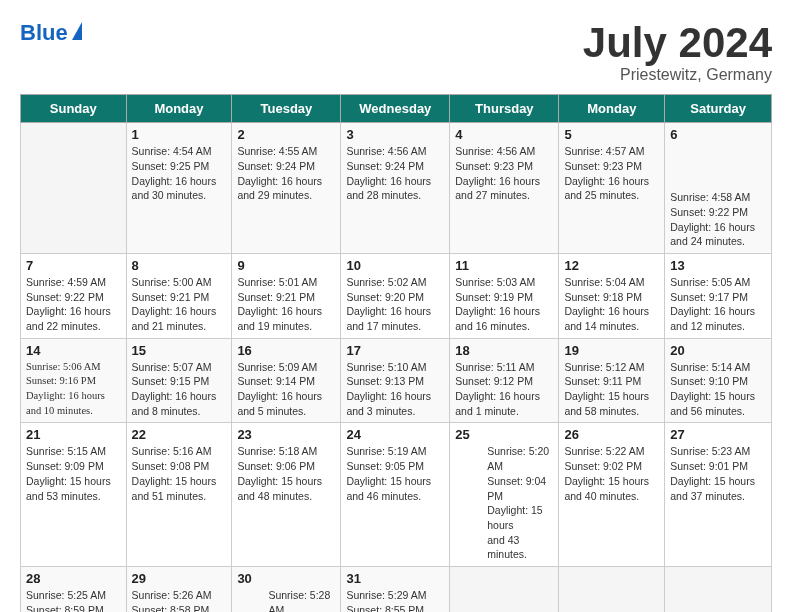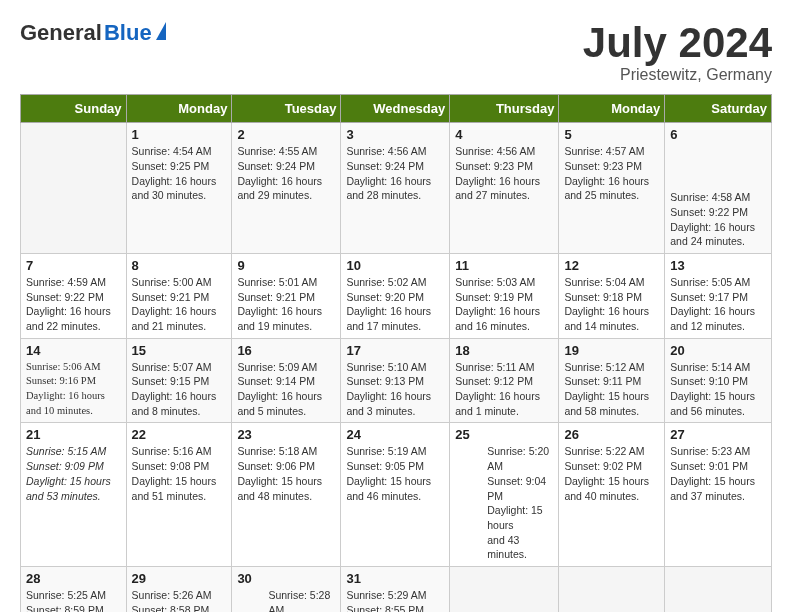--- a/index.html
+++ b/index.html
@@ -57,24 +57,24 @@
     .title-location {
       font-size: 16px;
       color: #555;
     }
     table {
       width: 100%;
       border-collapse: collapse;
       font-size: 11px;
     }
     thead tr th {
-      background-color: #4d7c0f;
+      background-color: #0f766e;
       color: #fff;
       padding: 6px 4px;
-      text-align: right;
+      text-align: center;
       font-size: 13px;
       font-weight: bold;
       border: 1px solid #aaa;
     }
     tbody tr td {
       border: 1px solid #ccc;
       padding: 4px 5px;
       vertical-align: top;
       width: 113px;
       min-height: 70px;
@@ -100,21 +100,20 @@
     td.empty {
       background: #f5f5f5;
     }
   </style>
 </head>
 <body>
 
 <div class="header">
   <div class="logo">
     <div class="logo-text">
-      <span class="logo-general">General</span>
       <span class="logo-blue">Blue</span>
       <div class="logo-arrow"></div>
     </div>
   </div>
   <div class="title-block">
     <div class="title-month">July 2024</div>
     <div class="title-location">Priestewitz, Germany</div>
   </div>
 </div>
 
@@ -274,21 +273,21 @@
           <span class="day-num">20</span>
           <div class="day-info" style="white-space: pre-line;">Sunrise: 5:14 AM
 Sunset: 9:10 PM
 Daylight: 15 hours
 and 56 minutes.</div>
         </td>
       </tr>
       <tr>
         <td>
           <span class="day-num">21</span>
-          <div class="day-info" style="white-space: pre-line; font-style: italic;">Sunrise: 5:15 AM
+          <div class="day-info" style="white-space: pre-line;">Sunrise: 5:15 AM
 Sunset: 9:09 PM
 Daylight: 15 hours
 and 53 minutes.</div>
         </td>
         <td>
           <span class="day-num">22</span>
           <div class="day-info" style="white-space: pre-line;">Sunrise: 5:16 AM
 Sunset: 9:08 PM
 Daylight: 15 hours
 and 51 minutes.</div>

